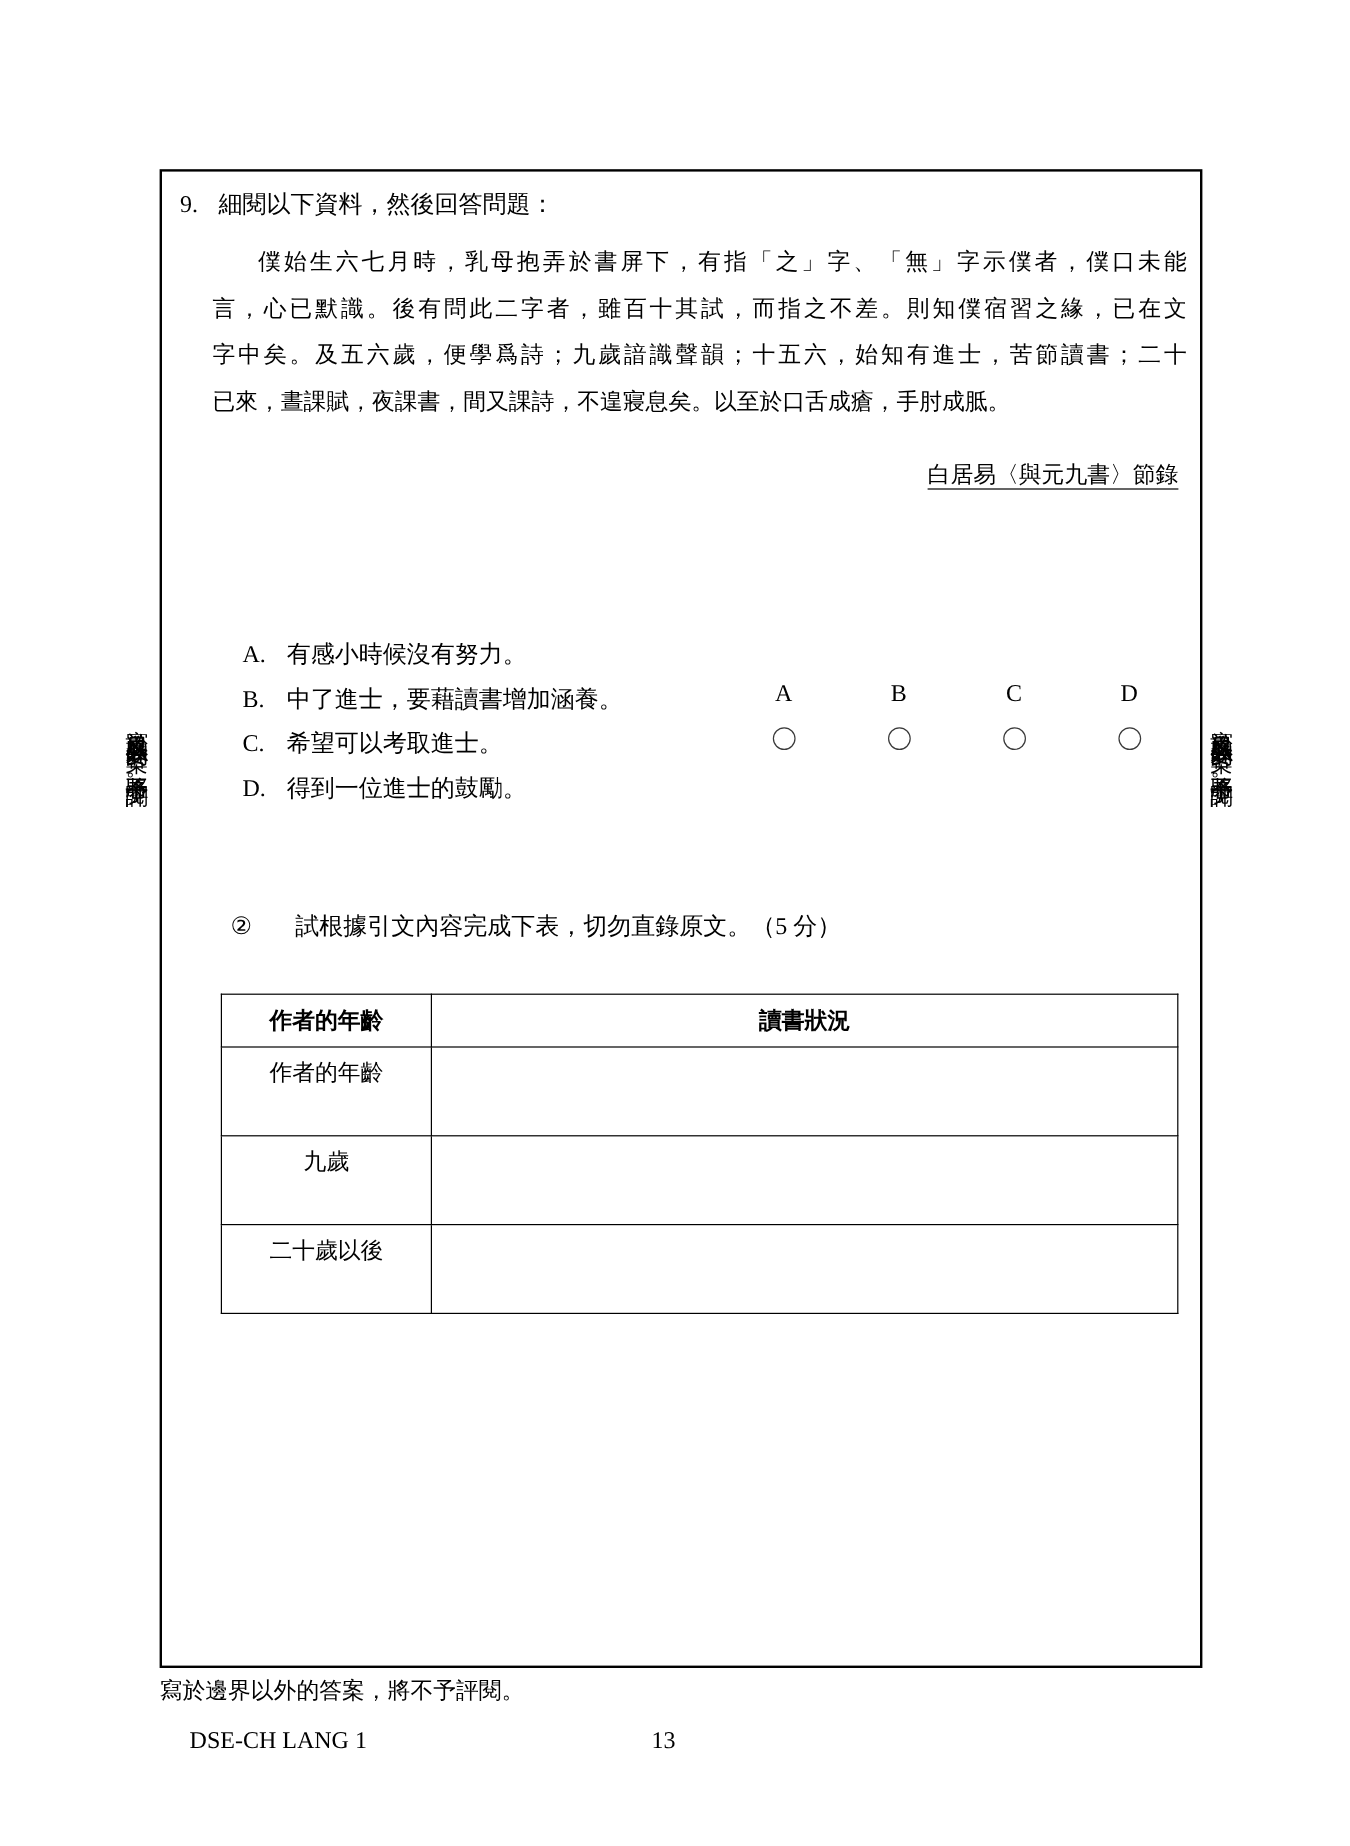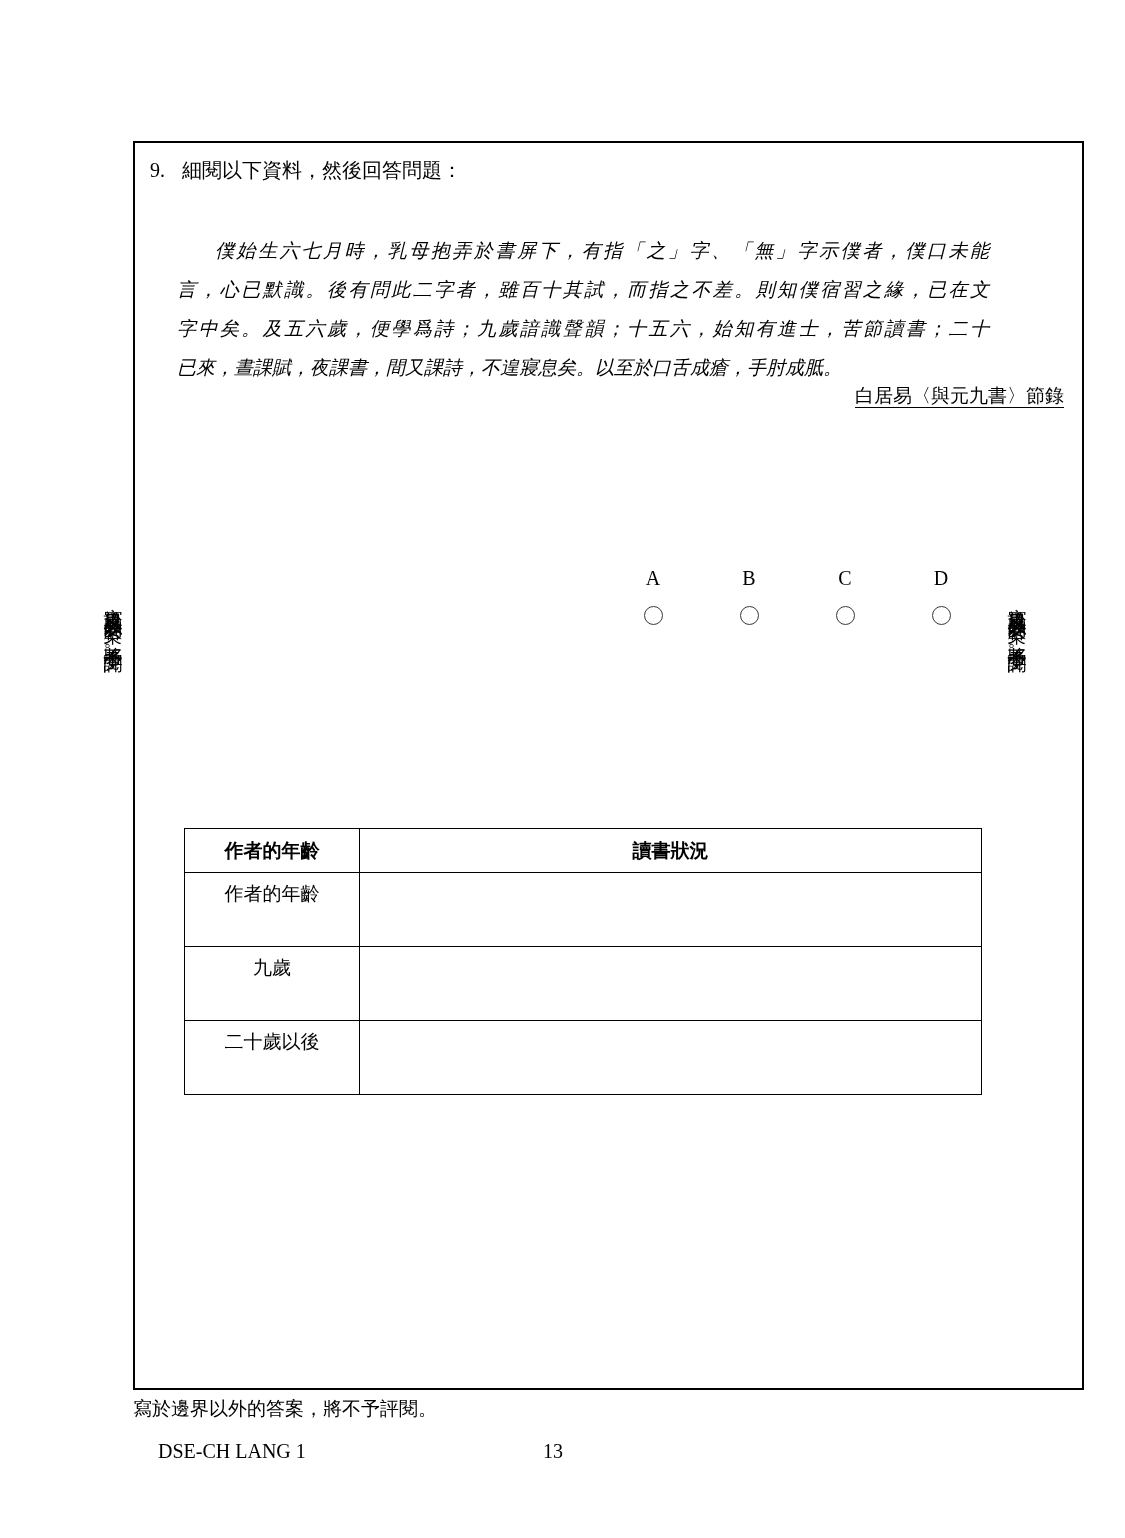--- a/index.html
+++ b/index.html
@@ -7,33 +7,33 @@
   body {
     width:1125px; height:1538px;
     font-family:"Liberation Serif","DejaVu Serif",serif;
     color:#000;
   }
   .page { position:relative; width:1125px; height:1538px; overflow:hidden; background:#fff; }
 
   
   .main-box {
     position:absolute; left:133px; top:141px;
-    width:951px; height:1249px;
+    width:869px; height:1249px;
     border:2px solid #000;
   }
 
   
   .q9-header { position:absolute; left:15px; top:14px; font-size:20px; }
   .q-num { display:inline-block; width:32px; }
   .q-intro { display:inline-block; }
 
   
   .passage {
-    position:absolute; left:42px; top:88px; width:812px;
-    font-size:19px; font-style:italic; line-height:39px;
+    position:absolute; left:42px; top:56px; width:812px;
+    font-size:19px; line-height:39px;
   }
   .p-line { white-space:nowrap; }
   .p-line.jfull { white-space:normal; text-align:justify; text-align-last:justify; }
   .p-line.indent { text-indent:38px; }
 
   .attribution {
     position:absolute; right:18px; top:240px;
     font-size:19px;
     text-decoration:underline;
     text-underline-offset:5px;
@@ -104,32 +104,49 @@
     <div class="passage">
       <div class="p-line jfull indent">僕始生六七月時，乳母抱弄於書屏下，有指「之」字、「無」字示僕者，僕口未能</div>
       <div class="p-line jfull">言，心已默識。後有問此二字者，雖百十其試，而指之不差。則知僕宿習之緣，已在文</div>
       <div class="p-line jfull">字中矣。及五六歲，便學爲詩；九歲諳識聲韻；十五六，始知有進士，苦節讀書；二十</div>
       <div class="p-line">已來，晝課賦，夜課書，間又課詩，不遑寢息矣。以至於口舌成瘡，手肘成胝。</div>
     </div>
 
     <div class="attribution">白居易〈與元九書〉節錄</div>
 
 
+    <div class="options">
+      <div class="option-row">
+        <span class="opt-label">A.</span><span class="opt-text">有感小時候沒有努力。</span>
+      </div>
+      <div class="option-row">
+        <span class="opt-label">B.</span><span class="opt-text">中了進士，要藉讀書增加涵養。</span>
+      </div>
+      <div class="option-row">
+        <span class="opt-label">C.</span><span class="opt-text">希望可以考取進士。</span>
+      </div>
+      <div class="option-row">
+        <span class="opt-label">D.</span><span class="opt-text">得到一位進士的鼓勵。</span>
+      </div>
+    </div>
 
     <div class="answer-grid">
       <span class="ans-letter">A</span>
       <span class="ans-letter">B</span>
       <span class="ans-letter">C</span>
       <span class="ans-letter">D</span>
       <span class="bubble"></span>
       <span class="bubble"></span>
       <span class="bubble"></span>
       <span class="bubble"></span>
     </div>
 
+    <div class="subq subq2">
+      <span class="sub-num">②</span><span class="sub-text">試根據引文內容完成下表，切勿直錄原文。（5 分）</span>
+    </div>
 
     <table class="ans-table">
       <colgroup>
           <col style="width:175px">
           <col>
         </colgroup>
       <tbody>
           <tr>
         <th>作者的年齡</th>
         <th>讀書狀況</th>

